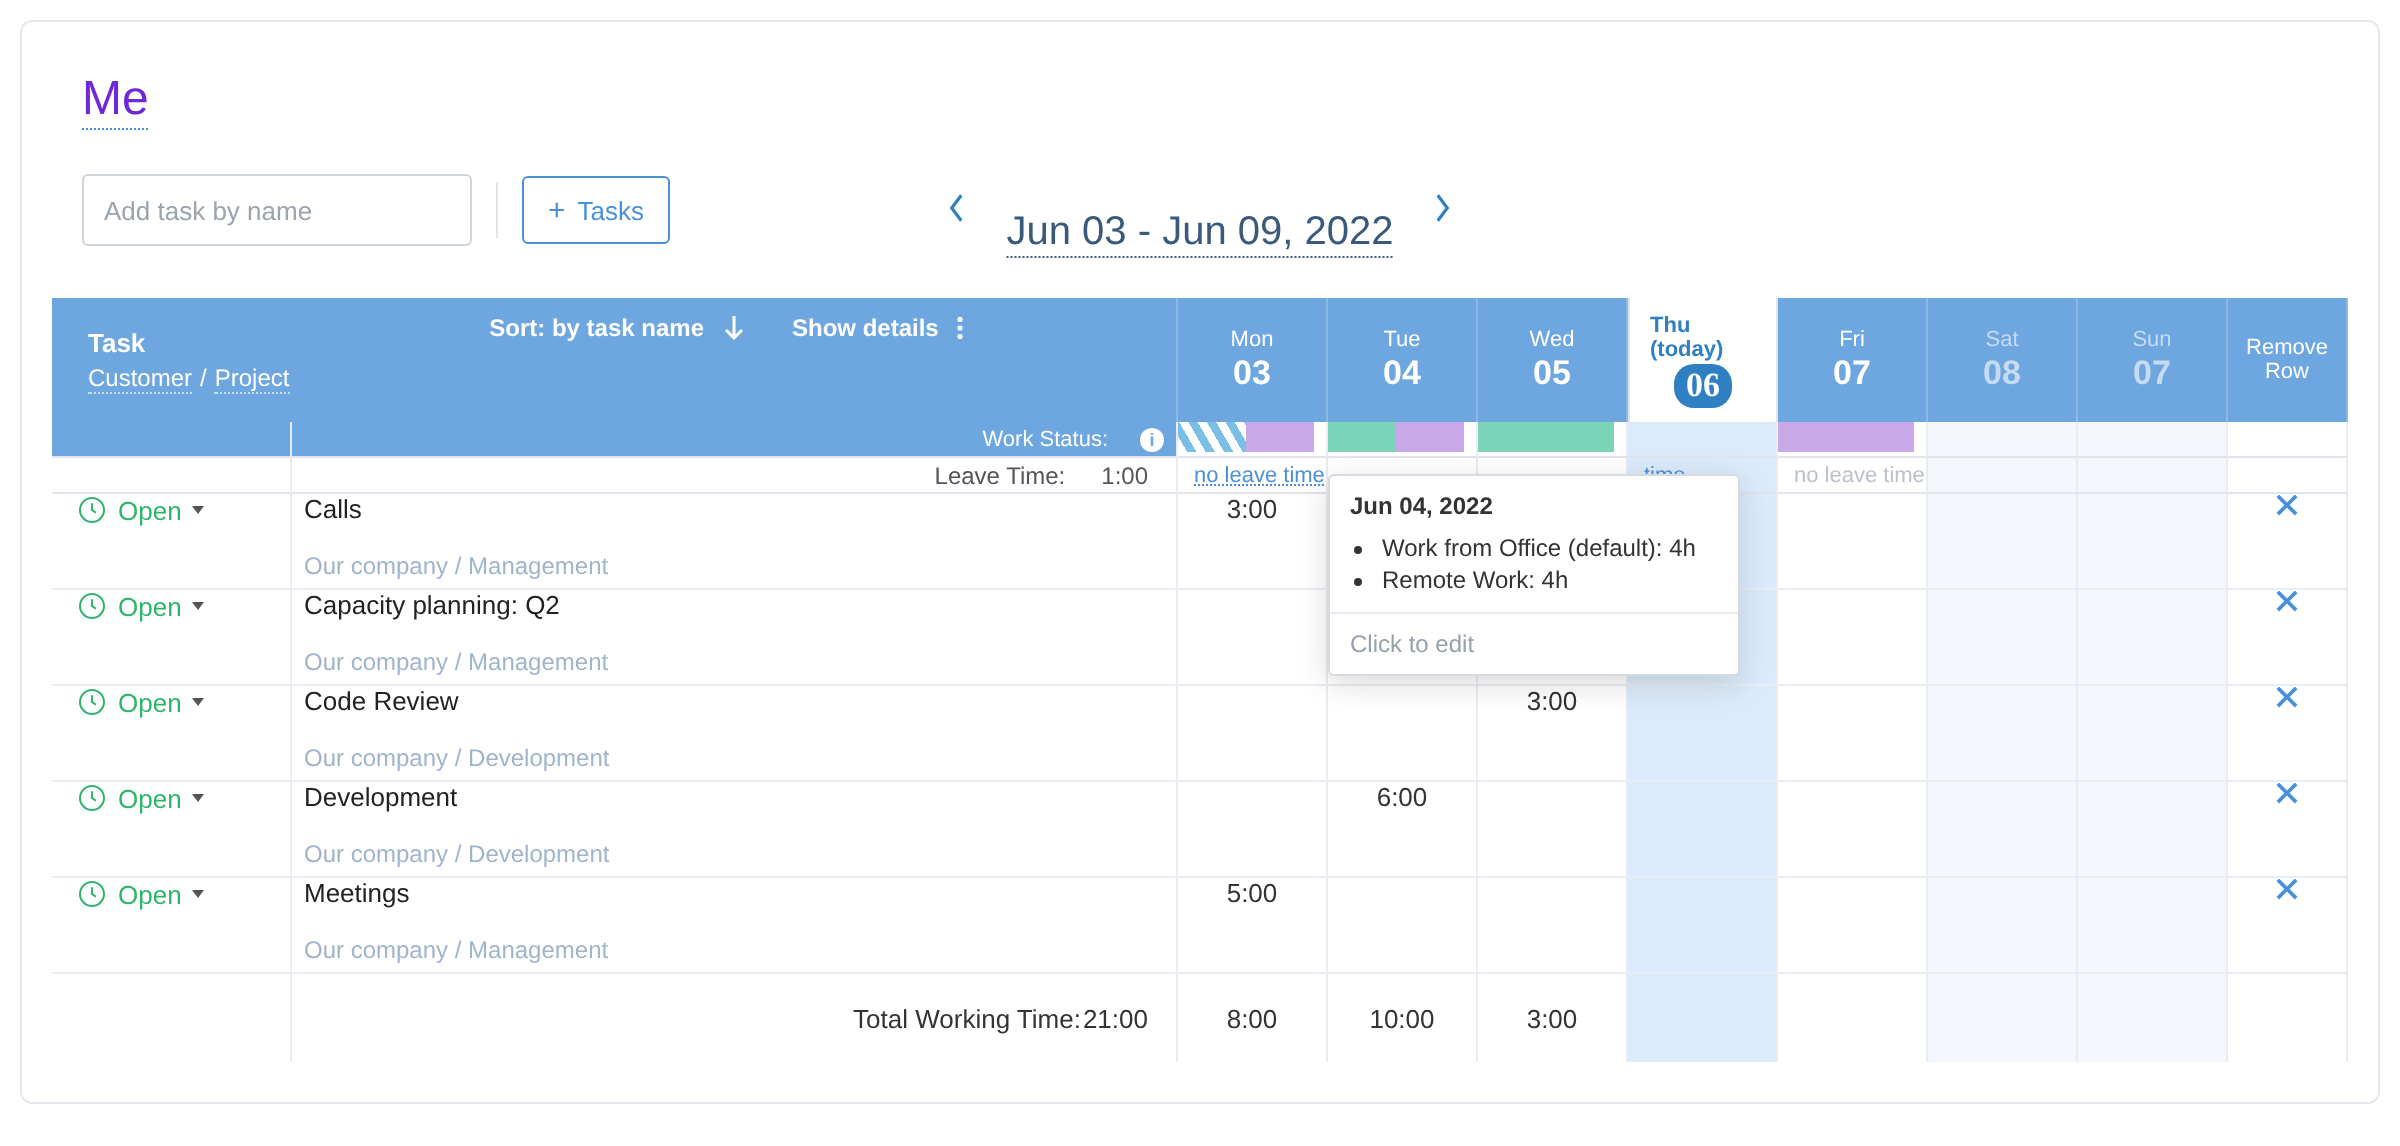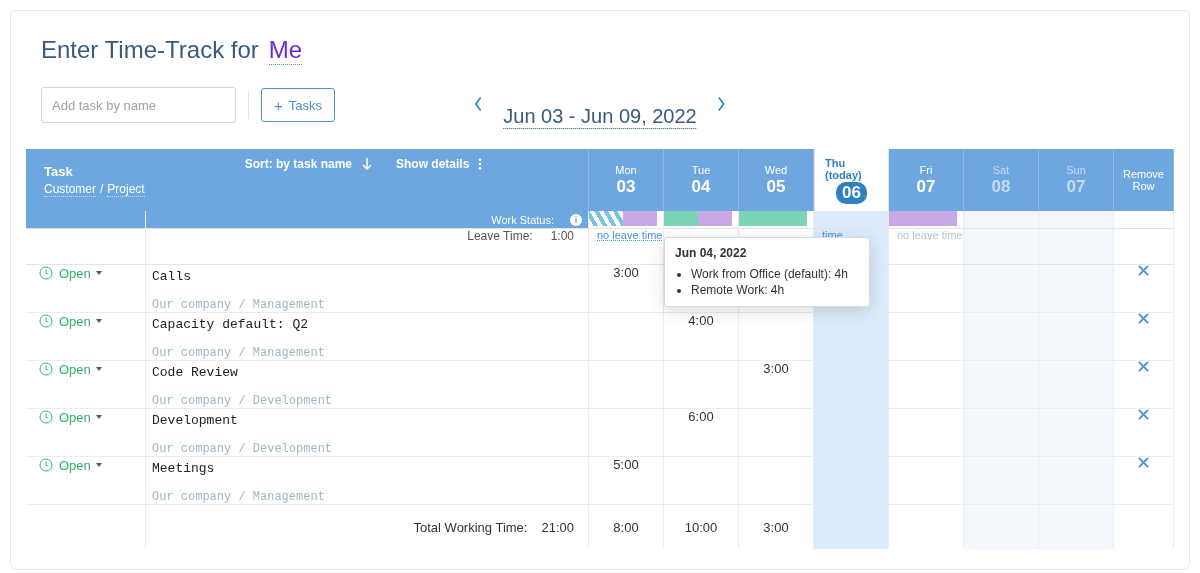--- a/index.html
+++ b/index.html
@@ -31,21 +31,21 @@
   .thead .task-head .crumb .sep{border:none; margin:0 4px;}
   .thead .sort-head { flex-direction:row; justify-content:center; gap:24px; align-items:center; padding-right:14px;}
   .thead .sort-head .sort{font-weight:bold; display:flex; align-items:center; gap:10px;}
   .thead .sort-head .show-details{font-weight:bold; display:flex; align-items:center; gap:6px;}
   .thead .sort-head svg{width:10px; height:12px; fill:#fff;}
   .thead .day small{font-size:11px;}
   .thead .day strong{font-size:17px; font-weight:bold; margin-top:1px;}
   .thead .day.weekend strong, .thead .day.weekend small{ color:#c6daf0;}
   .thead .day.today { background:#fff; color:#2f80c3; border-right:1px solid #e1e5eb; border-left:1px solid #e1e5eb;}
   .thead .day.today small{color:#2f80c3; font-weight:bold;}
-  .thead .day.today strong{background:#2f80c3; color:#fff; border-radius:10px; padding:1px 6px;}
+  .thead .day.today strong{background:#2f80c3; color:#fff; border-radius:10px; padding:1px 6px;font-family:Liberation Serif, serif;}
   .thead .remove-head{font-size:11px; text-align:center;}
 
   .ws-row{display:contents;}
   .ws-row > div{height:18px; border-right:1px solid #e9ecf1; border-bottom:1px solid #e1e5eb; font-size:11px; display:flex; align-items:flex-end; justify-content:flex-end; color:#fff; background:#6ea7df; padding:0 6px 2px 0;}
   .ws-row > div:first-child, .ws-row > div:nth-child(2){background:#6ea7df; color:#fff;}
   .ws-row > div:nth-child(2){gap:6px;}
   .ws-row .ws-cell{background:#fff;}
   .ws-row .ws-cell.weekend{background:#f4f8fc;}
   .ws-row .ws-cell.today{background:#dcebfb;}
   .ws-row .ws-remove{ background:#fff; }
@@ -54,64 +54,63 @@
   .statbar{position:relative; width:100%; height:100%; display:flex;}
   .statbar > span{flex:1; height:100%;}
   .statbar .green{background:#7ad4b8;}
   .statbar .purple{background:#c9a8e8;}
   .statbar .diag{background:repeating-linear-gradient(60deg,#fff,#fff 4px,#7abfe6 4px,#7abfe6 8px);}
 
   .ws-label{padding-right:10px; font-size:11px;}
   .info-icon{width:12px;height:12px;border-radius:50%;background:#fff;color:#6ea7df;font-size:9px;display:inline-flex;align-items:center;justify-content:center;font-weight:bold;}
 
   .leave-row{display:contents;}
-  .leave-row > div{height:36px; border-right:1px solid #e9ecf1; border-bottom:1px solid #e1e5eb; font-size:12px; display:flex; justify-content:center; color:#555; background:#fff;}
+  .leave-row > div{height:18px; border-right:1px solid #e9ecf1; border-bottom:1px solid #e1e5eb; font-size:12px; display:flex; align-items:center; justify-content:center; color:#555; background:#fff;}
   .leave-row .label-cell{justify-content:flex-end; gap:18px; padding-right:14px;}
   .leave-row .nolv{color:#4a90d9; font-size:11px; text-decoration:underline; text-decoration-style:dotted; cursor:pointer; justify-content:flex-start; padding-left:8px;}
   .leave-row .nolv.muted{color:#b8c1cc; cursor:default; text-decoration:none;}
   .leave-row .weekend{background:#f4f8fc;}
   .leave-row .today{background:#dcebfb;}
 
   .task-row{display:contents;}
   .task-row > div{height:48px; border-right:1px solid #e9ecf1; border-bottom:1px solid #e9ecf1; background:#fff; display:flex; align-items:flex-start;}
   .task-row .status-cell{padding-left:12px;}
   .status-pill{display:flex; align-items:center; gap:5px; color:#2db56a; font-size:13px; cursor:pointer;}
   .clock-icon{width:16px;height:16px;stroke:#2db56a;fill:none;stroke-width:1.5;}
   .caret{width:0;height:0;border-left:3px solid transparent;border-right:3px solid transparent;border-top:4px solid #555;}
-  .task-row .name-cell{flex-direction:column; align-items:flex-start; justify-content:flex-end; padding-left:6px;font-family:Liberation Mono, monospace;}
+  .task-row .name-cell{flex-direction:column; align-items:flex-start; justify-content:flex-start; padding-left:6px;}
   .task-name{color:#222; font-size:13px;}
   .task-path{color:#9fb5cd; font-size:12px; margin-top:14px;}
   .task-row .time-cell{justify-content:center; color:#333; font-size:13px; cursor:text;}
   .task-row .time-cell.weekend{background:#f4f8fc;}
   .task-row .time-cell.today{background:#dcebfb;}
   .task-row .remove-cell{justify-content:center; cursor:pointer;}
   .x-icon{width:11px;height:11px;stroke:#4a90d9;stroke-width:2;}
 
   .total-row{display:contents;}
   .total-row > div{height:44px; display:flex; align-items:center; justify-content:center; font-size:13px; font-weight:bold; background:#fff; border-right:1px solid #e9ecf1;}
-  .total-row .label{justify-content:flex-end; gap:14px; padding-right:14px; font-weight:400;}
+  .total-row .label{justify-content:flex-end; gap:1px; padding-right:14px; font-weight:400;}
   .total-row .label .lbl{font-weight:400;}
   .total-row .label .val{font-weight:400;}
   .total-row .weekend{background:#f4f8fc;}
   .total-row .today{background:#dcebfb;}
 
   
   .tooltip{position:absolute; top:226px; left:653px; width:206px; background:#fff; border:1px solid #d6dbe2; box-shadow:0 4px 16px rgba(0,0,0,.15); border-radius:3px; z-index:50; font-size:12px;}
   .tooltip .tt-head{font-weight:bold; padding:8px 10px 4px 10px; color:#333;}
   .tooltip ul{list-style:disc; padding:2px 10px 8px 26px;}
   .tooltip ul li{padding:1px 0; color:#333;}
   .tooltip .tt-foot{border-top:1px solid #e8ecf1; padding:8px 10px; color:#97a1ad;}
 </style>
 </head>
 <body>
 
 <div class="panel">
 
   <div class="page-title">
-    <h1>Enter Time-Track for</h1>
     <span class="me">Me</span>
   </div>
 
   <div class="controls-row">
     <div class="search-wrap">
       <input type="text" placeholder="Add task by name" style="">
       <svg class="search-icon" viewBox="0 0 24 24">
           <circle cx="10" cy="10" r="7"></circle>
           <line x1="15" y1="15" x2="21" y2="21"></line>
         </svg>
@@ -220,21 +219,21 @@
       <div class="task-row"><div class="status-cell">
           <div class="status-pill">
             <svg class="clock-icon" viewBox="0 0 24 24">
               <circle cx="12" cy="12" r="9"></circle>
               <polyline points="12,7 12,12 15,14"></polyline>
             </svg>
             <span>Open</span>
             <span class="caret"></span>
           </div>
         </div><div class="name-cell">
-          <div class="task-name">Capacity default: Q2</div>
+          <div class="task-name">Capacity planning: Q2</div>
           <div class="task-path">Our company / Management</div>
         </div><div class="time-cell"></div><div class="time-cell">4:00</div><div class="time-cell"></div><div class="time-cell today"></div><div class="time-cell"></div><div class="time-cell weekend"></div><div class="time-cell weekend"></div><div class="remove-cell">
           <svg class="x-icon" viewBox="0 0 12 12">
             <line x1="1" y1="1" x2="11" y2="11"></line>
             <line x1="11" y1="1" x2="1" y2="11"></line>
           </svg>
         </div></div>
       <div class="task-row"><div class="status-cell">
           <div class="status-pill">
             <svg class="clock-icon" viewBox="0 0 24 24">
@@ -294,15 +293,16 @@
           <span class="val">21:00</span>
         </div><div class="" style="font-weight: 400;">8:00</div><div class="" style="font-weight: 400;">10:00</div><div class="" style="font-weight: 400;">3:00</div><div class="today" style="font-weight: 400;"></div><div class="" style="font-weight: 400;"></div><div class=" weekend" style="font-weight: 400;"></div><div class=" weekend" style="font-weight: 400;"></div><div></div></div>
     </div>
 
   <div class="tooltip">
     <div class="tt-head">Jun 04, 2022</div>
     <ul id="tt-items">
         <li>Work from Office  (default): 4h</li>
         <li>Remote Work: 4h</li>
       </ul>
+    <div class="tt-foot">Click to edit</div>
   </div>
 
 </div>
 
 </body></html>

